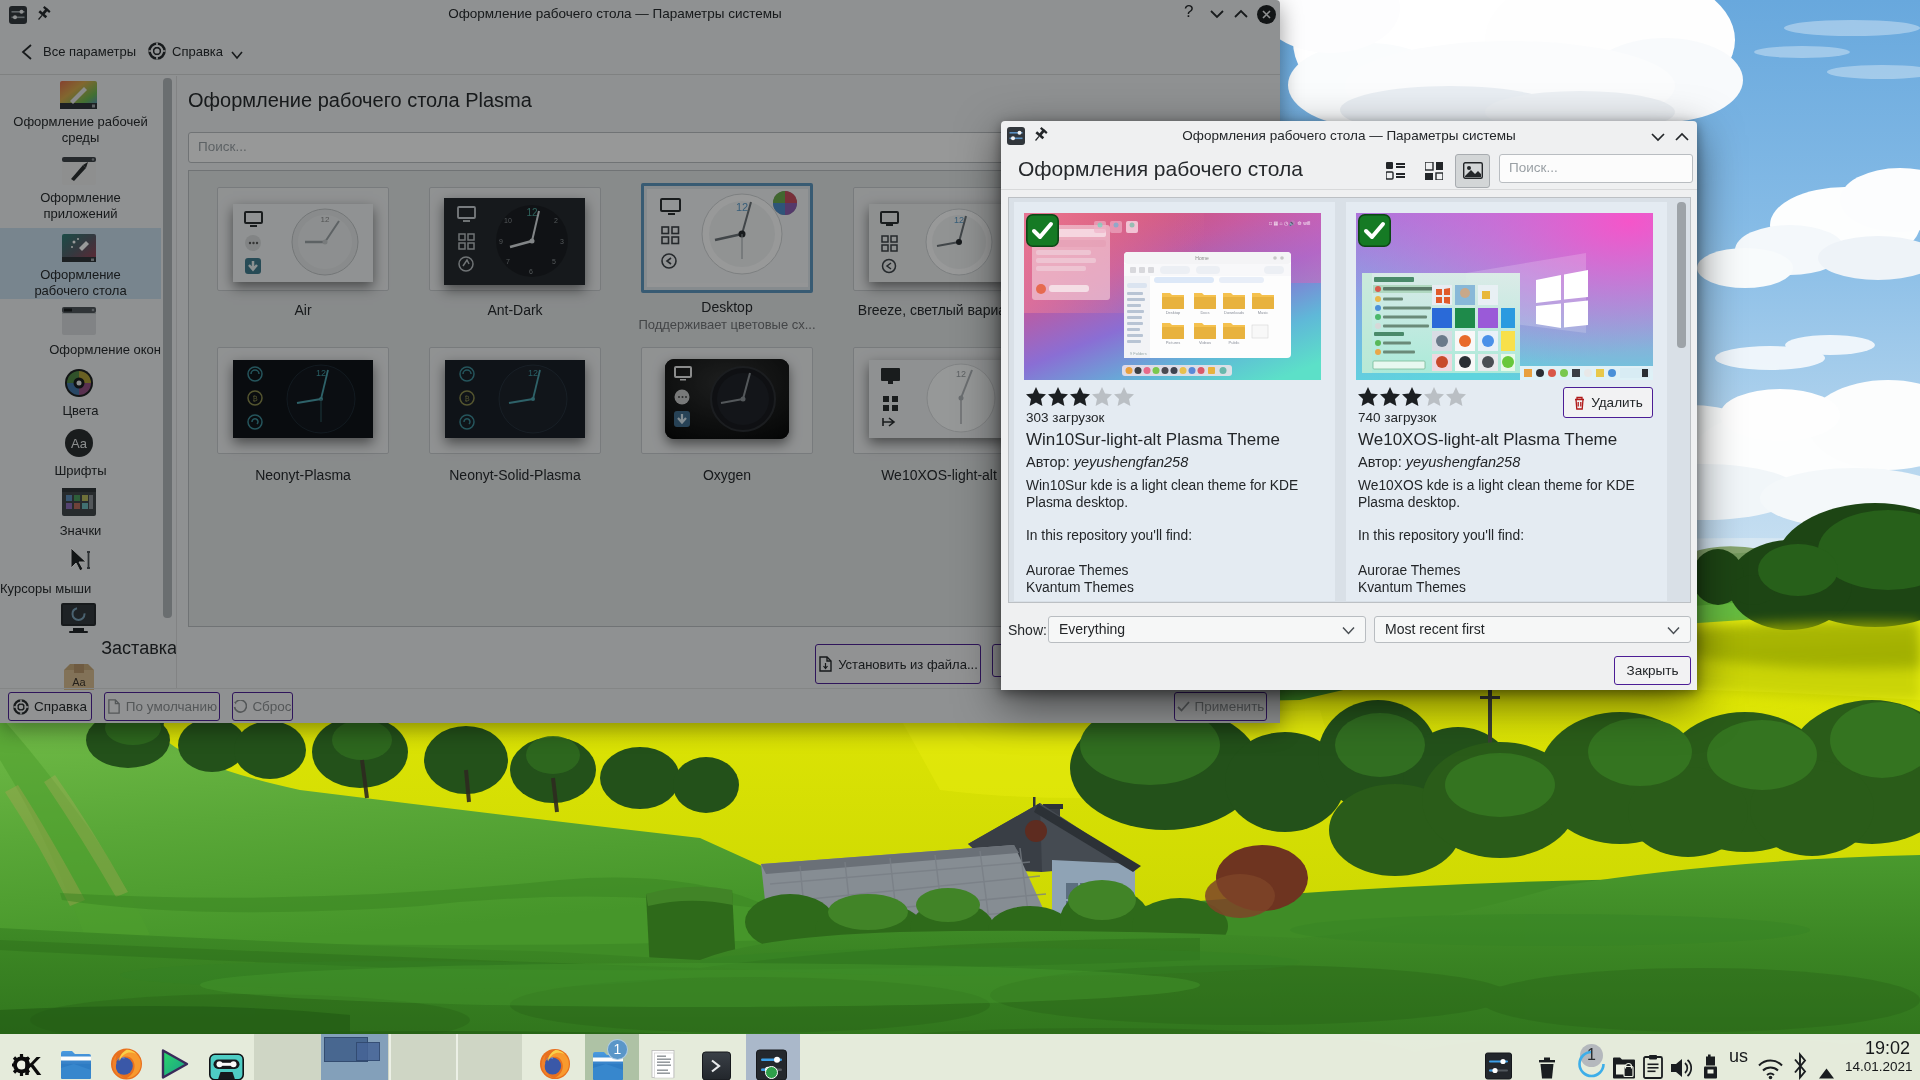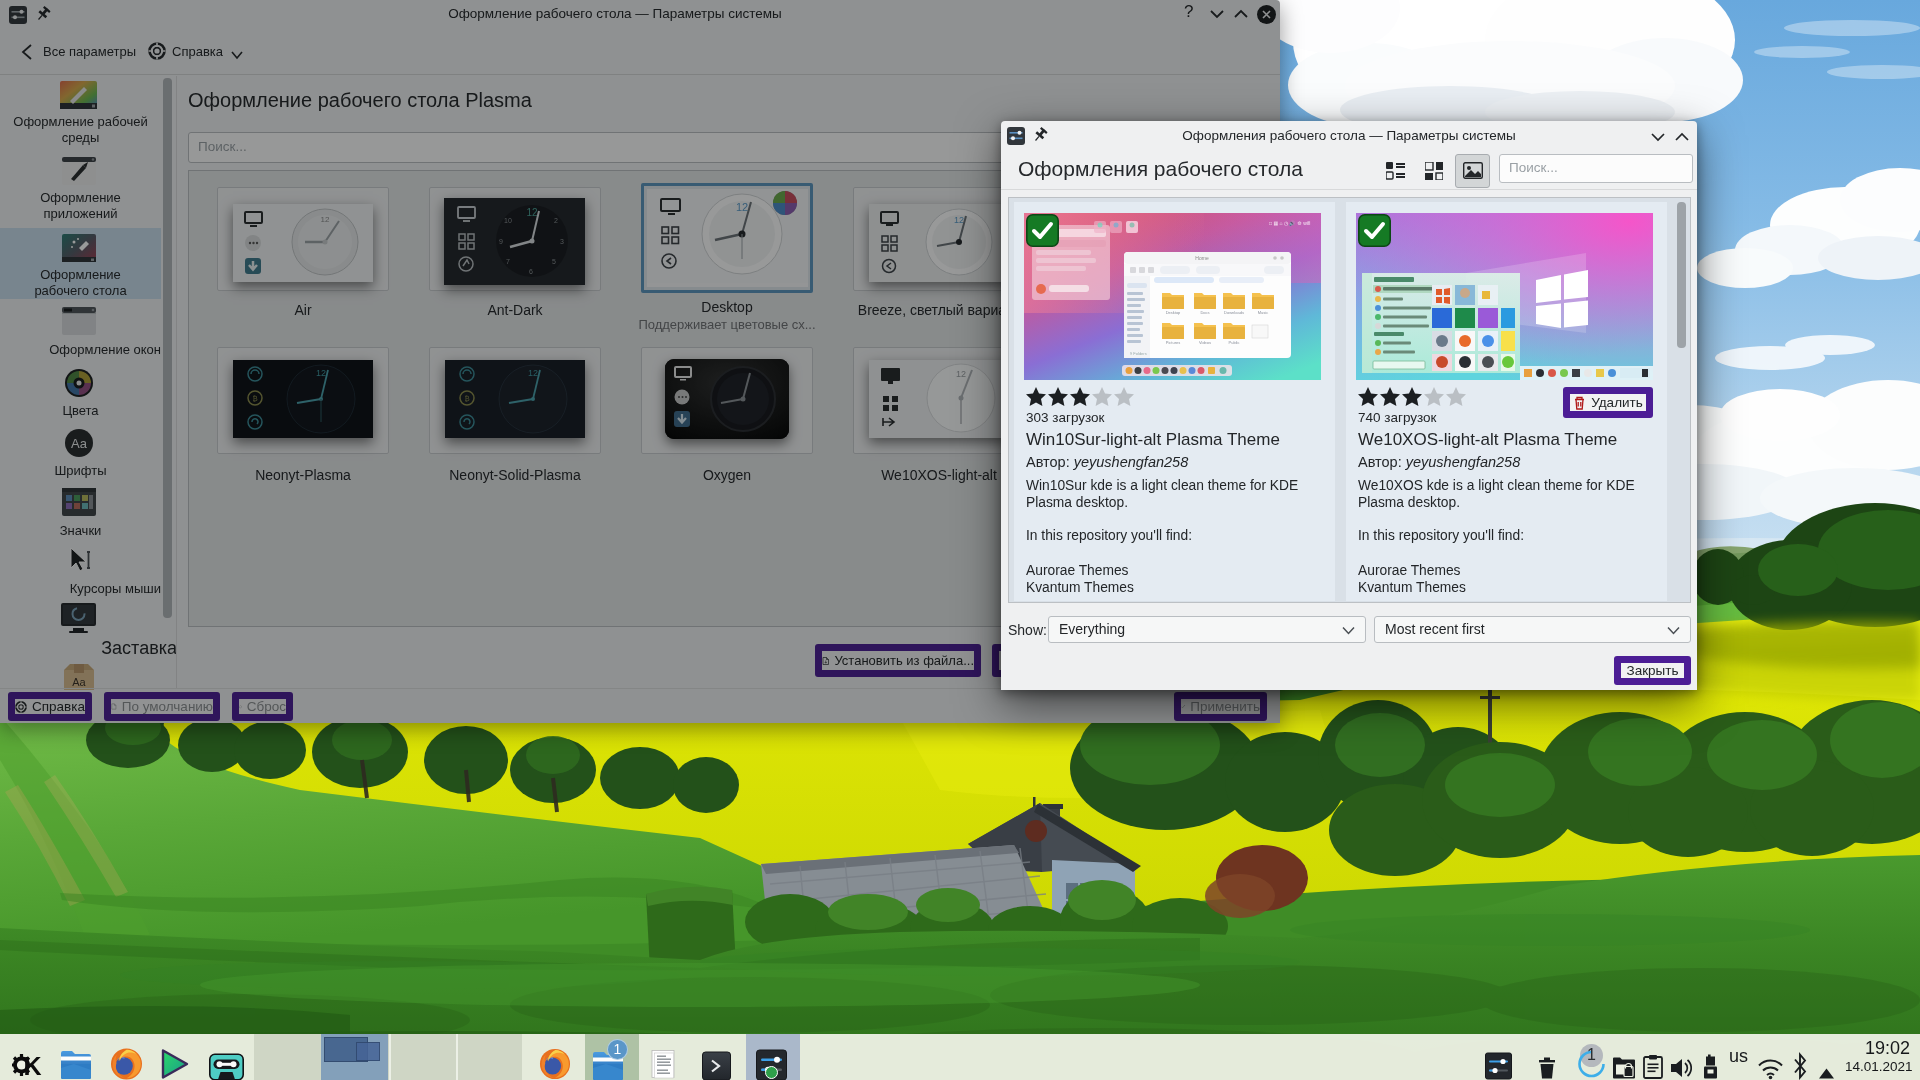--- a/index.html
+++ b/index.html
@@ -10,21 +10,21 @@
 #mainwin { position:absolute; left:0; top:0; width:1280px; height:723px; background:#eff0f1; border-radius:0 4px 0 0; box-shadow:0 6px 22px rgba(0,0,0,0.4); }
 #mw-title { position:absolute; left:0; top:0; width:100%; height:29px; background:#eff0f1; border-radius:0 4px 0 0; }
 #mw-title .ttext { position:absolute; left:0; right:50px; top:6px; text-align:center; font-size:13.5px; color:#232629; }
 #mw-toolbar { position:absolute; left:0; top:29px; width:100%; height:46px; border-bottom:1px solid #d3d4d5; }
 #mw-side { position:absolute; left:0; top:76px; width:161px; height:612px; background:#eff0f1; }
 #mw-sidescroll { position:absolute; left:163px; top:76px; width:10px; height:612px; }
 #mw-content { position:absolute; left:176px; top:76px; right:0; bottom:35px; background:#eff0f1; }
 #mw-btmbar { position:absolute; left:0; bottom:0; width:100%; height:35px; border-top:1px solid #dcddde; }
 #dim { position:absolute; left:0; top:0; width:1280px; height:723px; background:rgba(8,9,10,0.41); z-index:40; border-radius:0 4px 0 0;}
 
-.btn { position:absolute; background:#f2f2f3; border:7px solid #4c1d95; border-radius:3px; font-size:14px; color:#232629; display:flex; align-items:center; justify-content:center; gap:5px; white-space:nowrap; }
+.btn { position:absolute; background:#f2f2f3; border:1px solid #4c1d95; border-radius:3px; font-size:14px; color:#232629; display:flex; align-items:center; justify-content:center; gap:5px; white-space:nowrap; }
 .card { position:absolute; width:172px; background:#f0f1f2; border:1px solid #c8cbce; border-radius:2px; }
 .prev { position:absolute; box-shadow:0 5px 12px rgba(0,0,0,0.5); }
 .clabel { position:absolute; width:212px; text-align:center; font-size:14px; color:#232629; }
 .csub { position:absolute; width:212px; text-align:center; font-size:13px; color:#6e7073; }
 
 #dialog { position:absolute; left:1001px; top:121px; width:696px; height:569px; background:#eff0f1; border-radius:4px 4px 0 0; box-shadow:0 14px 44px rgba(0,0,0,0.55), 0 3px 12px rgba(0,0,0,0.4); z-index:50; }
 .dcard { position:absolute; top:7px; width:321px; height:399px; background:#e4ebf2; }
 
 #taskbar { position:absolute; left:0; bottom:0; width:1920px; height:46px; background:rgba(235,239,226,0.97); z-index:60; }
 .titem { position:absolute; top:0; height:46px; }
@@ -383,21 +383,21 @@
             <rect x="20" y="15" width="6" height="6" fill="#6ab8b8"></rect>
             <rect x="27" y="7" width="4" height="14" fill="#888e93"></rect>
           </g>
         </svg>
  <div class="abs" style="left:0;top:447px;width:161px;text-align:center;font-size:13px;color:#232629">Значки</div>
 
  <svg class="abs" style="left:64px;top:470px" width="30" height="30" viewBox="0 0 30 30">
           <path d="M7,2 L7,22 L12,17 L16,25 L19,23 L15,16 L22,16 Z" fill="#1a1d1f" stroke="#fff" stroke-width="1"></path>
           <path d="M23,6 h3 m-1.5,0 v16 m-1.5,0 h3" stroke="#4a4f54" stroke-width="1.8" fill="none"></path>
         </svg>
- <div class="abs" style="left:0;top:505px;width:161px;text-align:right;font-size:13px;color:#232629">Курсоры мыши</div>
+ <div class="abs" style="left:0;top:505px;width:161px;text-align:left;font-size:13px;color:#232629">Курсоры мыши</div>
 
  <svg class="abs" style="left:60px;top:527px" width="37" height="30" viewBox="0 0 37 30">
           <rect x="1" y="0" width="35" height="23" rx="2" fill="#23262a"></rect>
           <rect x="3" y="2" width="31" height="19" fill="#2e3338"></rect>
           <circle cx="18.5" cy="11" r="6" fill="none" stroke="#7aa0b8" stroke-width="2" stroke-dasharray="26 10"></circle>
           <rect x="13" y="25" width="11" height="3" fill="#1e2124"></rect>
           <rect x="9" y="28" width="19" height="2" rx="1" fill="#1e2124"></rect>
         </svg>
  <div class="abs" style="left:16px;top:562px;width:161px;text-align:right;font-size:18px;color:#232629">Заставка</div>
 
@@ -619,21 +619,21 @@
             </g>
             <circle cx="92" cy="38" r="34" fill="#fafbfb" stroke="#d8dadc" stroke-width="1"></circle>
             <text x="92" y="17" text-anchor="middle" font-size="9" fill="#9aa0a4">12</text>
             <path d="M92,38 L103,10" stroke="#b0b4b8" stroke-width="2"></path>
             <path d="M92,38 L92,64" stroke="#b0b4b8" stroke-width="1.5"></path>
             <circle cx="92" cy="38" r="2.5" fill="#b0b4b8"></circle>
           </svg>
  </div>
  <div class="clabel" style="left:657px;top:391px">We10XOS-light-alt</div>
 
- <div class="btn" style="left:639px;top:568px;width:166px;height:33px">
+ <div class="btn" style="left:639px;top:568px;width:166px;height:40px">
   <svg width="15" height="16" viewBox="0 0 15 16">
             <path d="M2,1 L9,1 L13,5 L13,15 L2,15 Z" fill="none" stroke="#232629" stroke-width="1.4"></path>
             <path d="M9,1 L9,5 L13,5" fill="none" stroke="#232629" stroke-width="1.4"></path>
             <path d="M7.5,7 L7.5,12 M5.5,10 L7.5,12.5 L9.5,10" stroke="#232629" stroke-width="1.2" fill="none"></path>
           </svg>
   <span style="font-size:13px">Установить из файла...</span>
  </div>
  <div class="btn" style="left:816px;top:568px;width:280px;height:33px">
           <span style="font-size:13.5px">Получить новые оформления...</span>
         </div>

